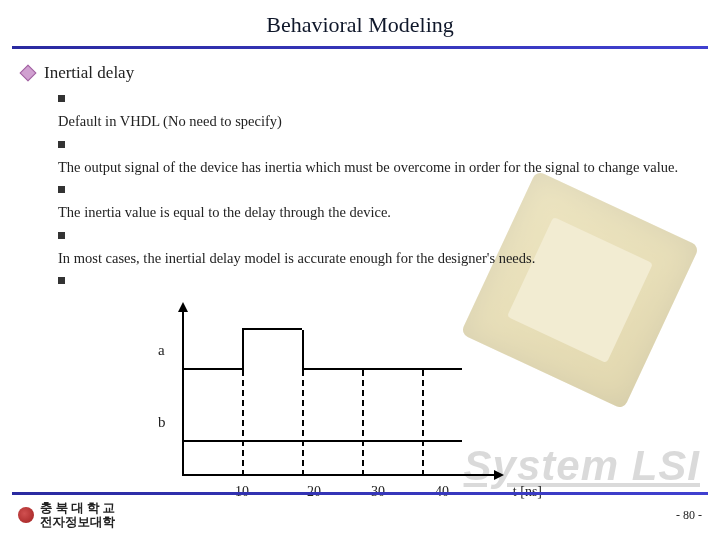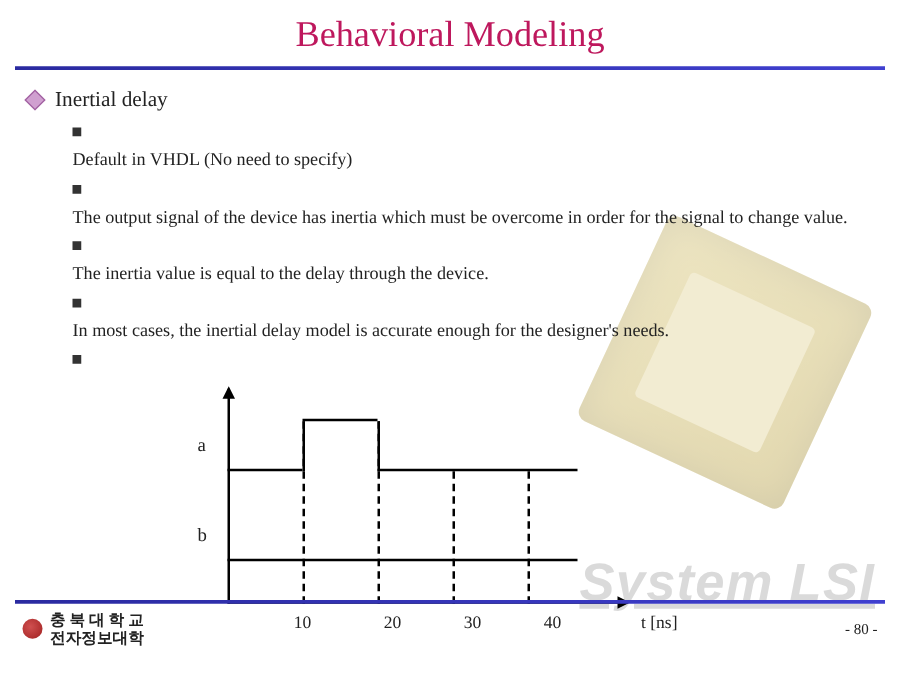--- a/index.html
+++ b/index.html
@@ -48,22 +48,22 @@
     font-weight: bold;
     font-style: italic;
     color: rgba(150,150,150,0.35);
     letter-spacing: 1px;
     z-index: 1;
     text-decoration: underline;
   }
   .header {
     text-align: center;
     padding: 12px 0 4px;
-    font-size: 29px;
-    color: #be185d;
+    font-size: 22px;
+    color: #0f172a;
     position: relative;
     z-index: 2;
   }
   .divider {
     height: 3px;
     background: linear-gradient(to right, #2a2aa0, #4040d0);
     margin: 4px 12px 14px;
     position: relative;
     z-index: 2;
   }
@@ -177,21 +177,21 @@
   }
   .axis-caption {
     position: absolute;
     right: -30px;
     bottom: 4px;
     font-size: 14px;
     color: #222;
   }
   .footer {
     position: absolute;
-    bottom: 16px; left: 0; right: 0;
+    bottom: 4px; left: 0; right: 0;
     height: 44px;
     z-index: 3;
   }
   .footer-divider {
     height: 3px;
     background: linear-gradient(to right, #2a2aa0, #4040d0);
     margin: 0 12px 6px;
   }
   .footer-row {
     display: flex;

